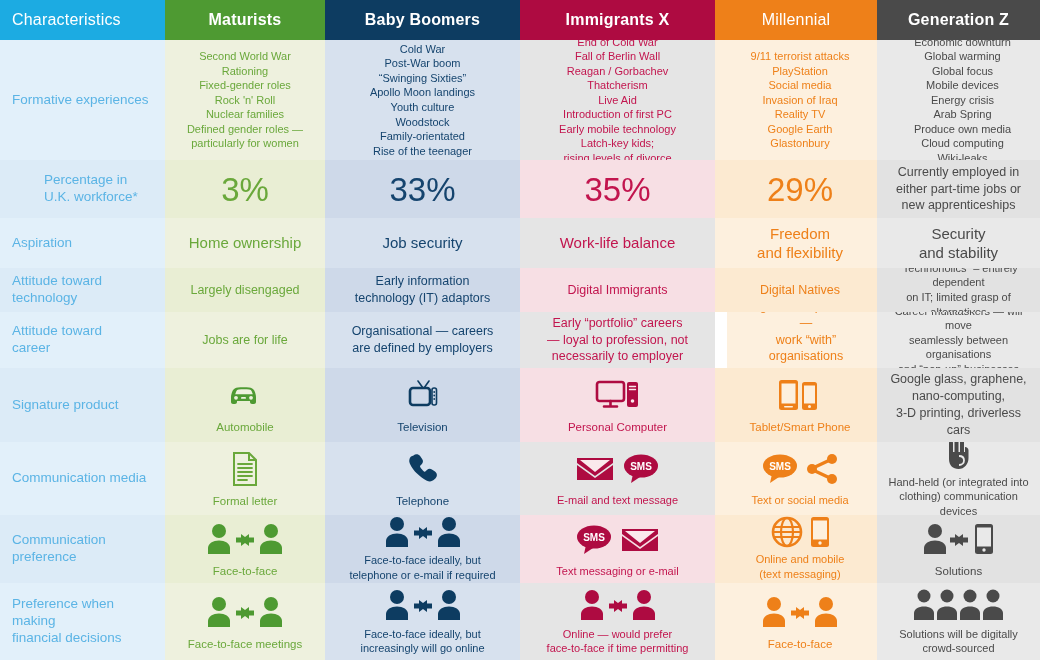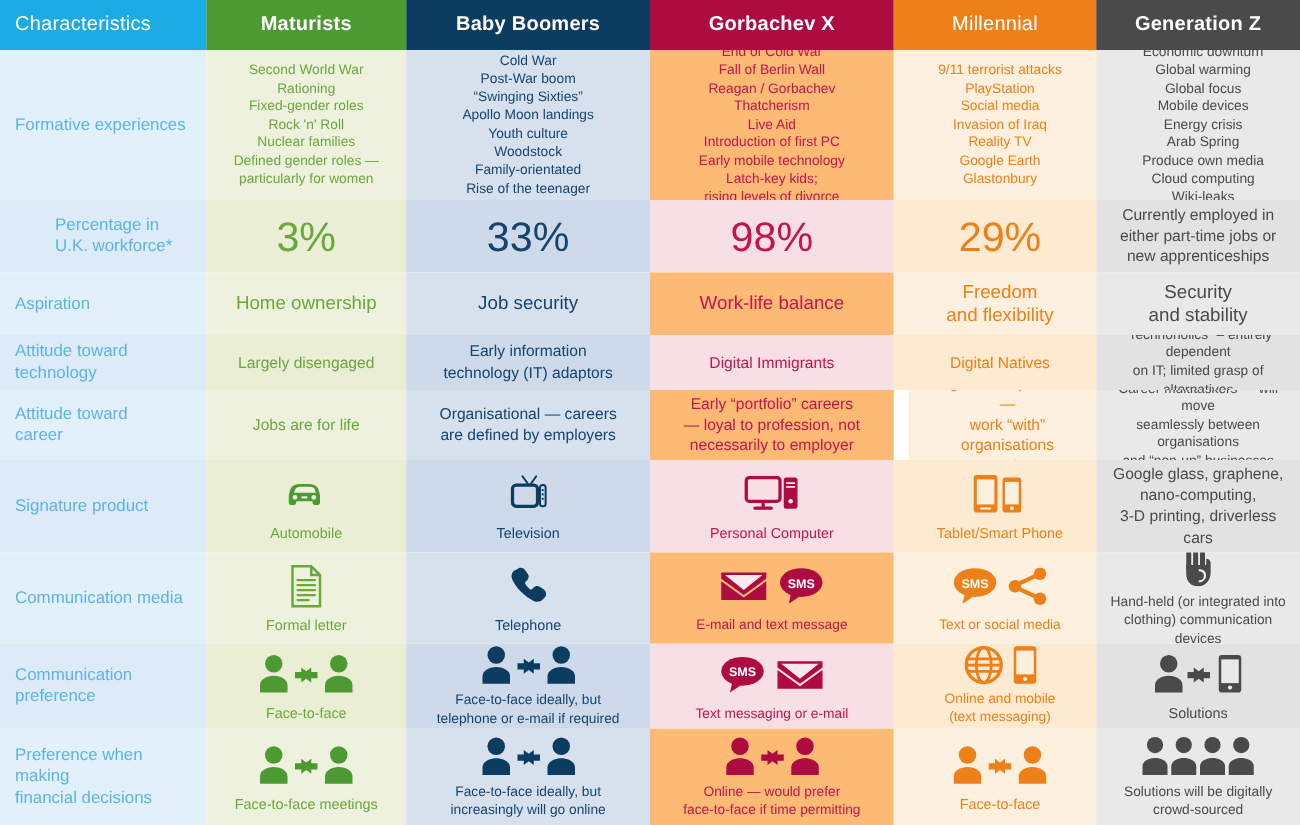--- a/index.html
+++ b/index.html
@@ -24,21 +24,21 @@
   
   .lbl{background:#e2f0fa;color:#5bb4e5;font-size:13.5px;line-height:1.25;
        align-items:flex-start;justify-content:center;text-align:left;
        padding-left:12px;padding-right:6px;}
   .lbl.alt{background:#dcebf7;}
   
   .c-mat{background:#eef1de;color:#6aa83b;}
   .c-mat.alt{background:#e9eed4;}
   .c-bb{background:#d7e1ee;color:#15446e;}
   .c-bb.alt{background:#ced9e9;}
-  .c-gx{background:#fdba74;color:#c2154e;}
+  .c-gx{background:#e5e5e5;color:#c2154e;}
   .c-gx.alt{background:#f7dfe4;}
   .c-mi{background:#fdf0de;color:#ee8019;padding-left:16px;}
   .c-mi.alt{background:#fcead1;}
   .c-gz{background:#e9e9e9;color:#4a4a4a;}
   .c-gz.alt{background:#e2e2e2;}
   
   .list{font-size:11px;line-height:1.32;}
   .pct{font-size:33px;line-height:1;font-weight:normal;}
   .big{font-size:15px;line-height:1.3;}
   .med{font-size:12.5px;line-height:1.35;}
@@ -49,21 +49,21 @@
   .icons svg{display:block;}
 </style>
 </head>
 <body>
 
 <div class="table">
 
   <div class="cell hd hd-char" style="white-space: pre-line;">Characteristics</div>
   <div class="cell hd hd-mat" style="white-space: pre-line;">Maturists</div>
   <div class="cell hd hd-bb" style="white-space: pre-line;">Baby Boomers</div>
-  <div class="cell hd hd-gx" style="white-space: pre-line;">Gorbachev X</div>
+  <div class="cell hd hd-gx" style="white-space: pre-line;">Immigrants X</div>
   <div class="cell hd hd-mi" style="white-space: pre-line;">Millennial</div>
   <div class="cell hd hd-gz" style="white-space: pre-line;">Generation Z</div>
 
   <div class="cell lbl" style="white-space: pre-line;">Formative experiences</div>
   <div class="cell c-mat list" style="white-space: pre-line;">Second World War
 Rationing
 Fixed-gender roles
 Rock 'n' Roll
 Nuclear families
 Defined gender roles —
@@ -99,21 +99,21 @@
 Energy crisis
 Arab Spring
 Produce own media
 Cloud computing
 Wiki-leaks</div>
 
   <div class="cell lbl alt" style="white-space: pre-line; padding-left: 44px;">Percentage in
 U.K. workforce*</div>
   <div class="cell c-mat alt pct" style="white-space: pre-line;">3%</div>
   <div class="cell c-bb alt pct" style="white-space: pre-line;">33%</div>
-  <div class="cell c-gx alt pct" style="white-space: pre-line;">98%</div>
+  <div class="cell c-gx alt pct" style="white-space: pre-line;">35%</div>
   <div class="cell c-mi alt pct" style="white-space: pre-line;">29%</div>
   <div class="cell c-gz alt med" style="white-space: pre-line;">Currently employed in
 either part-time jobs or
 new apprenticeships</div>
 
   <div class="cell lbl" style="white-space: pre-line;">Aspiration</div>
   <div class="cell c-mat big" style="white-space: pre-line;">Home ownership</div>
   <div class="cell c-bb big" style="white-space: pre-line;">Job security</div>
   <div class="cell c-gx big" style="white-space: pre-line;">Work-life balance</div>
   <div class="cell c-mi big" style="white-space: pre-line;">Freedom

